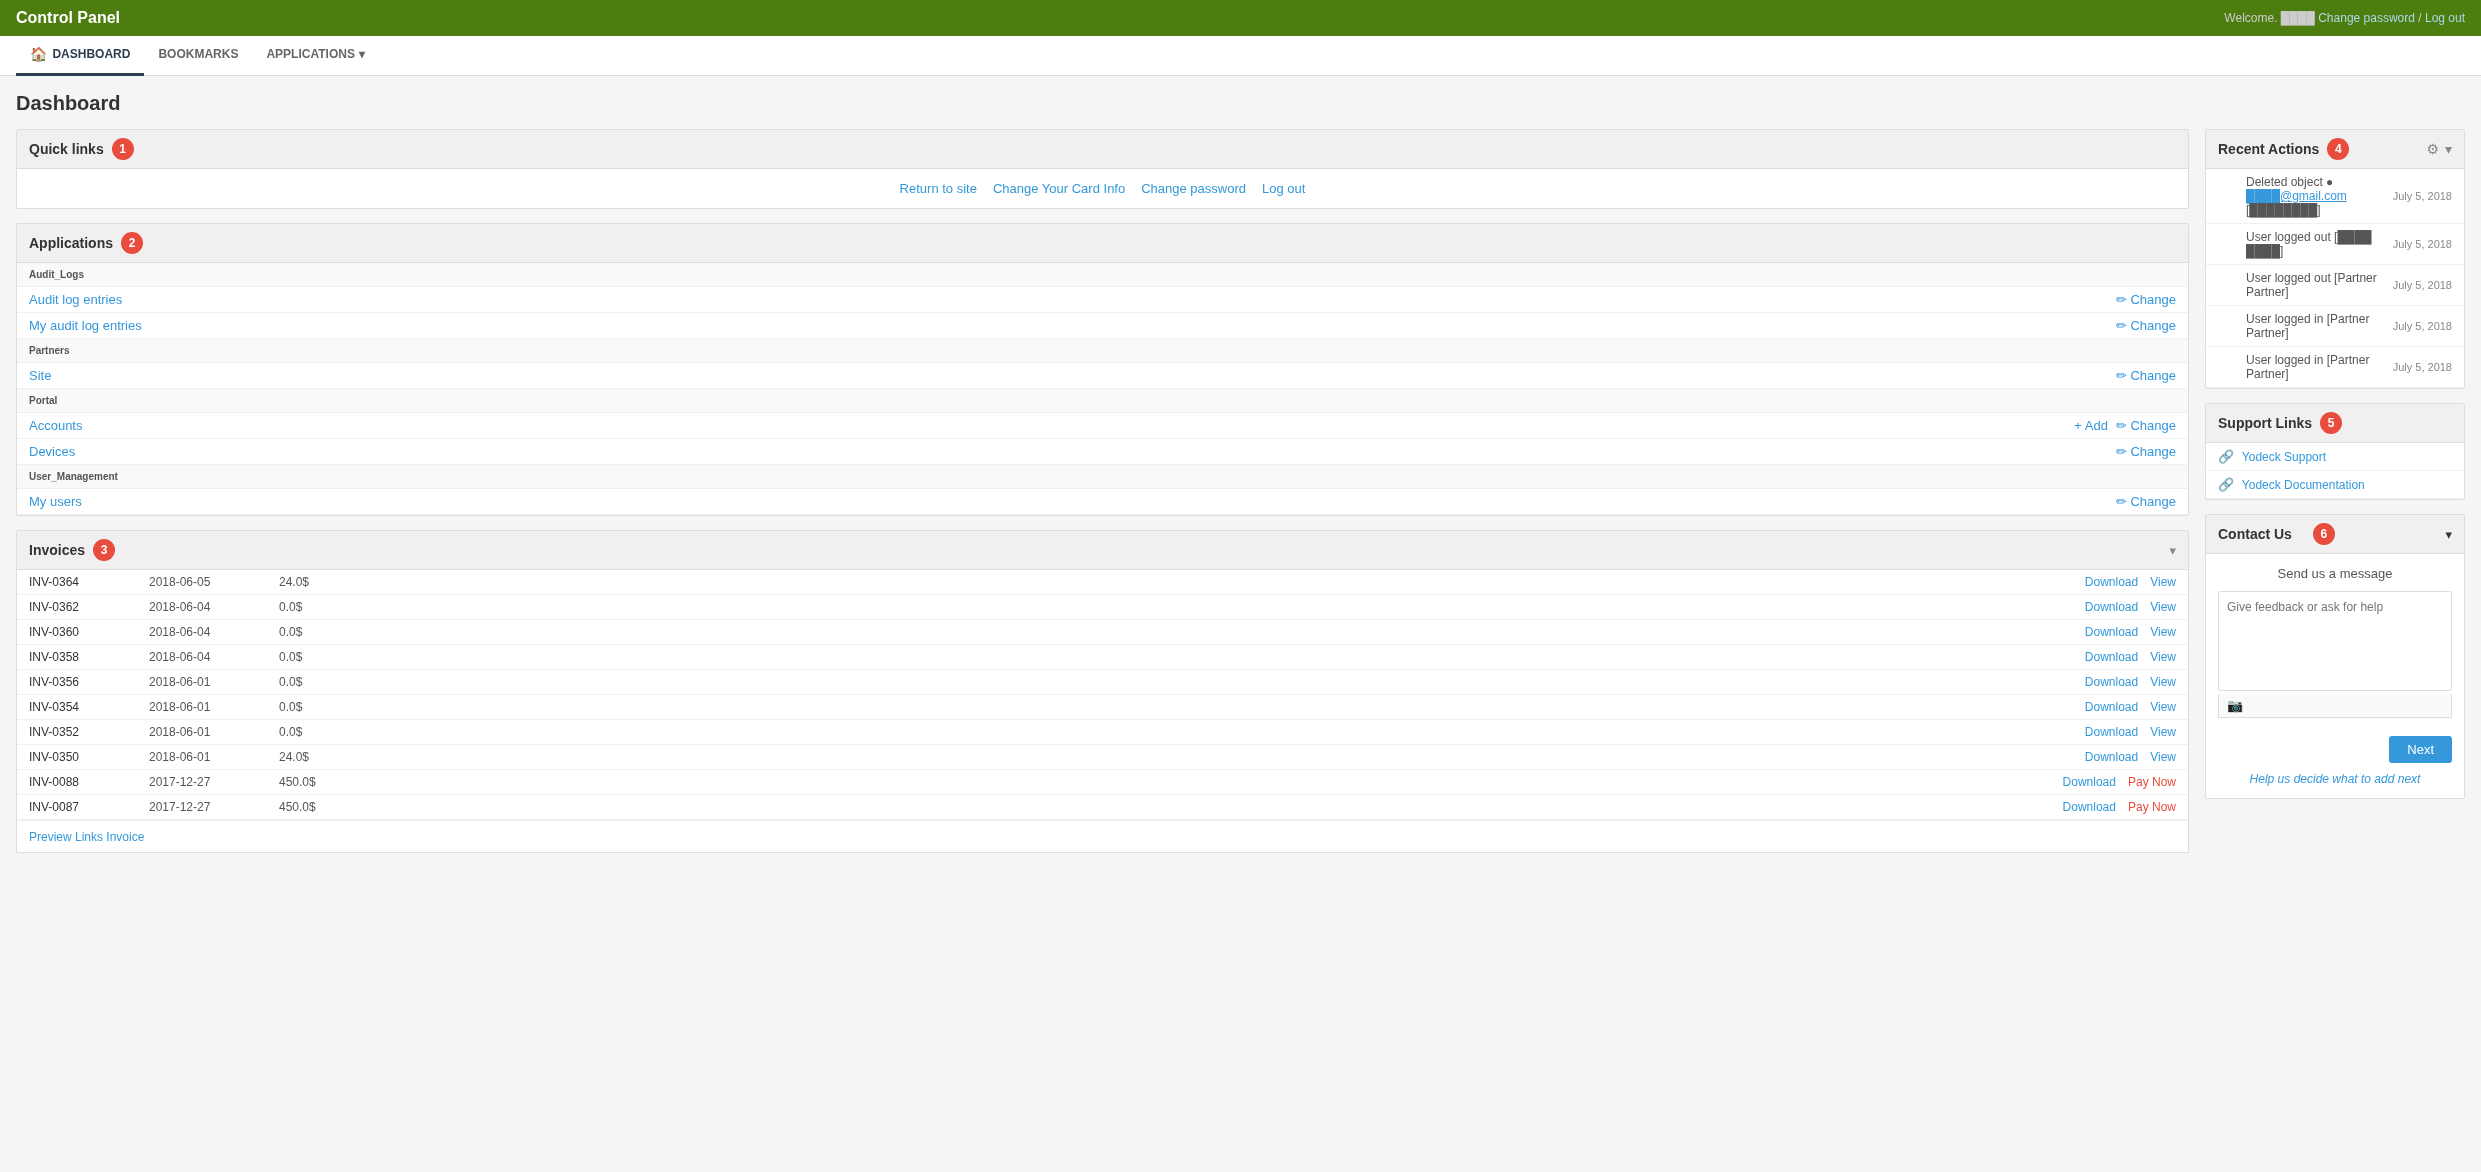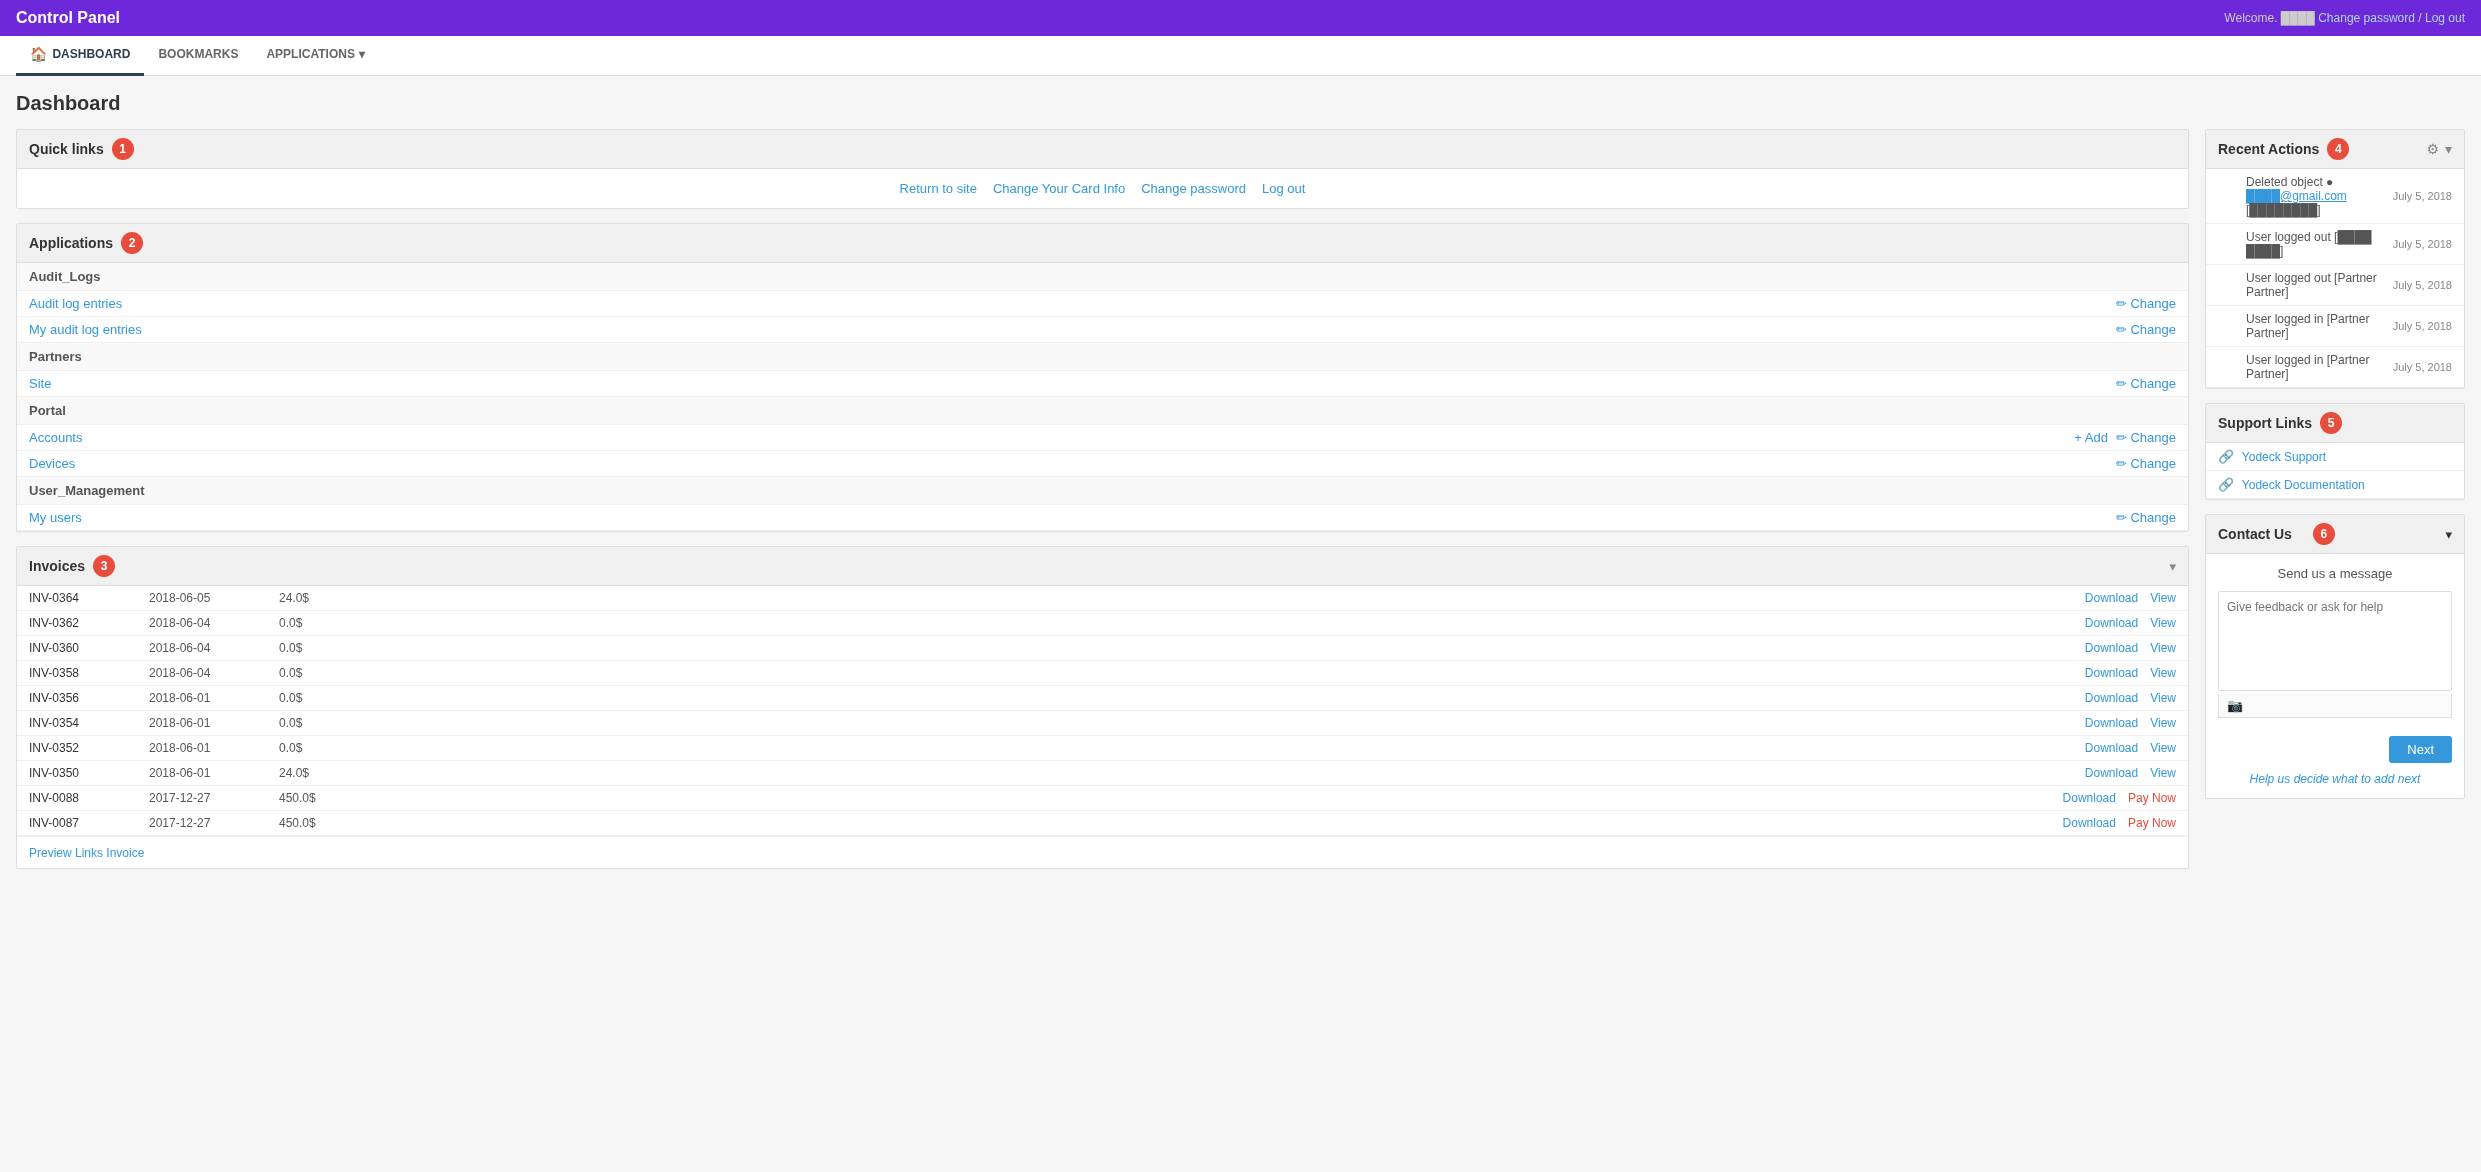--- a/index.html
+++ b/index.html
@@ -1,20 +1,20 @@
 <!DOCTYPE html>
 <html><head>
   <meta charset="utf-8">
   <style>
     * { box-sizing: border-box; margin: 0; padding: 0; }
     body { font-family: Arial, sans-serif; font-size: 13px; background: #f5f5f5; color: #333; }
 
     
     .topbar {
-      background: #6d28d9;
+      background: #4d7c0f;
       color: #fff;
       padding: 16px 16px;
       height: 36px;
       display: flex;
       align-items: center;
       justify-content: space-between;
       text-align: center;
     }
     .topbar-title { font-size: 16px; font-weight: bold; }
     .topbar-right { font-size: 12px; color: #ccc; }
@@ -91,21 +91,21 @@
       font-size: 12px;
       font-weight: bold;
     }
 
     
     .quick-links { display: flex; gap: 16px; justify-content: center; padding: 12px; }
     .quick-links a { color: #3498db; text-decoration: none; font-size: 13px; }
 
     
     .section-title {
-      font-size: 13px;
+      font-size: 10px;
       font-weight: bold;
       color: #555;
       padding: 6px 12px;
       background: #f9f9f9;
       border-bottom: 1px solid #eee;
     }
     .app-row {
       display: flex;
       align-items: center;
       justify-content: space-between;

